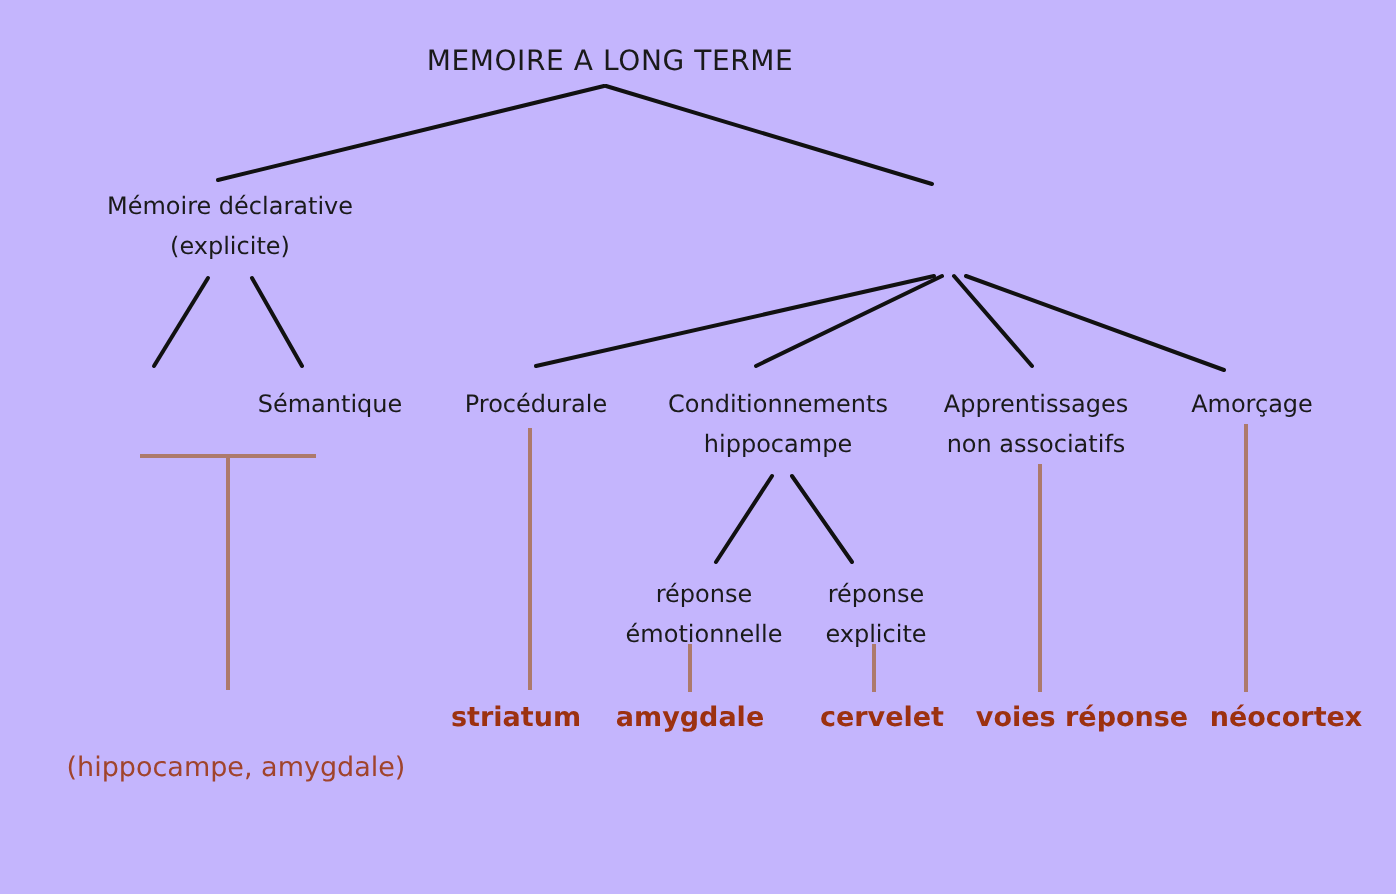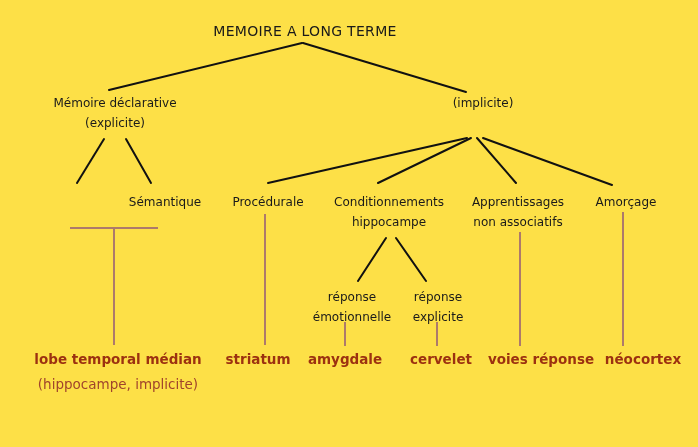--- a/index.html
+++ b/index.html
@@ -5,21 +5,21 @@
   :root{
     --node-text:#1a1a1a;
     --edge:#111111;
     --connector:#ad7a6b;
     --region-text:#9c3110;
     --region-sub:#a0442c;
   }
   html,body{margin:0;padding:0;background:#ffffff;}
   body{font-family:"DejaVu Sans","Liberation Sans",sans-serif;}
   .canvas{
-    position:relative;width:698px;height:447px;background:#fde047;overflow:hidden;
+    position:relative;width:698px;height:447px;background:#c4b5fd;overflow:hidden;
   }
   .edges{position:absolute;left:0;top:0;width:698px;height:447px;}
   .node{
     position:absolute;transform:translateX(-50%);
     color:var(--node-text);font-size:12px;line-height:20px;
     text-align:center;white-space:nowrap;
   }
   .title{font-size:14px;letter-spacing:0.3px;}
   .node span{display:block;}
   .region{
@@ -61,21 +61,20 @@
   </svg>
 
   <div class="node title" style="left:305px;top:21px">MEMOIRE A LONG TERME</div>
 
   <div class="node" style="left:115px;top:93px">
     <span>Mémoire déclarative</span>
     <span>(explicite)</span>
   </div>
 
   <div class="node" style="left:483px;top:93px">
-    <span>(implicite)</span>
   </div>
 
 
   <div class="node" style="left:268px;top:192px">Procédurale</div>
 
   <div class="node" style="left:165px;top:192px">Sémantique</div>
 
   <div class="node" style="left:389px;top:192px">
     <span>Conditionnements</span>
     <span>hippocampe</span>
@@ -91,22 +90,21 @@
   <div class="node" style="left:352px;top:287px">
     <span>réponse</span>
     <span>émotionnelle</span>
   </div>
 
   <div class="node" style="left:438px;top:287px">
     <span>réponse</span>
     <span>explicite</span>
   </div>
 
-  <div class="region" style="left:118px;top:350px">lobe temporal médian</div>
-  <div class="region-sub" style="left:118px;top:375px">(hippocampe, implicite)</div>
+  <div class="region-sub" style="left:118px;top:375px">(hippocampe, amygdale)</div>
 
   <div class="region" style="left:258px;top:350px">striatum</div>
 
   <div class="region" style="left:345px;top:350px">amygdale</div>
 
   <div class="region" style="left:441px;top:350px">cervelet</div>
 
   <div class="region" style="left:541px;top:350px">voies réponse</div>
 
   <div class="region" style="left:643px;top:350px">néocortex</div>

